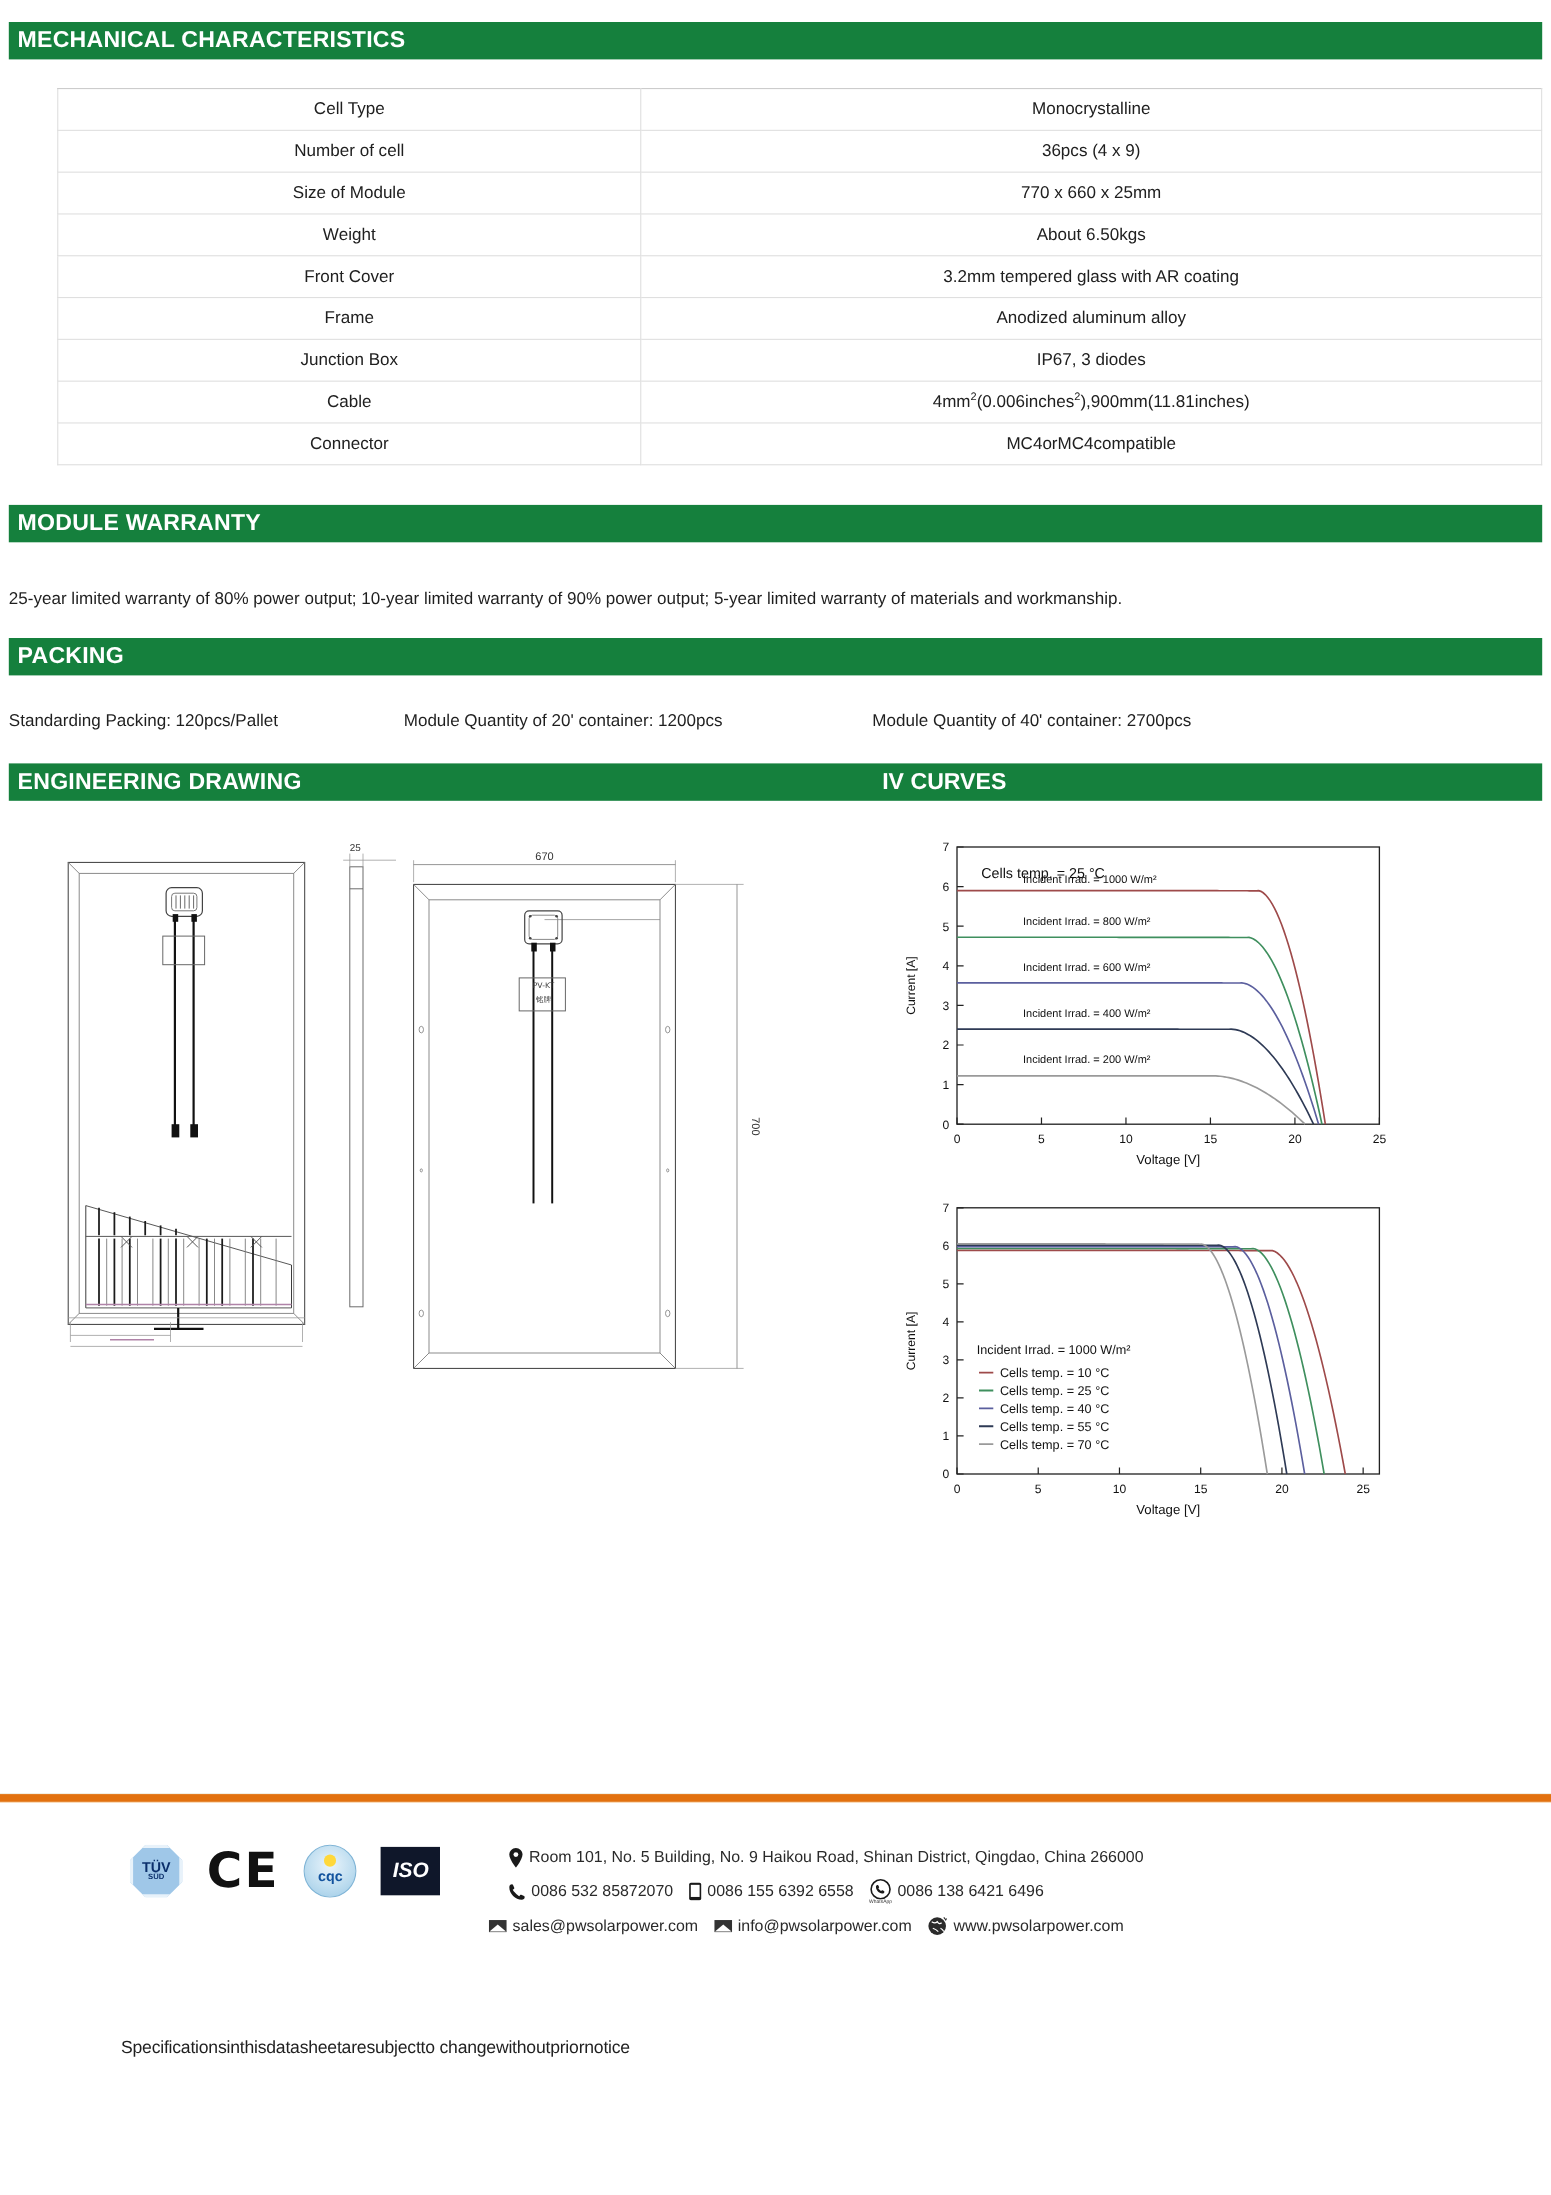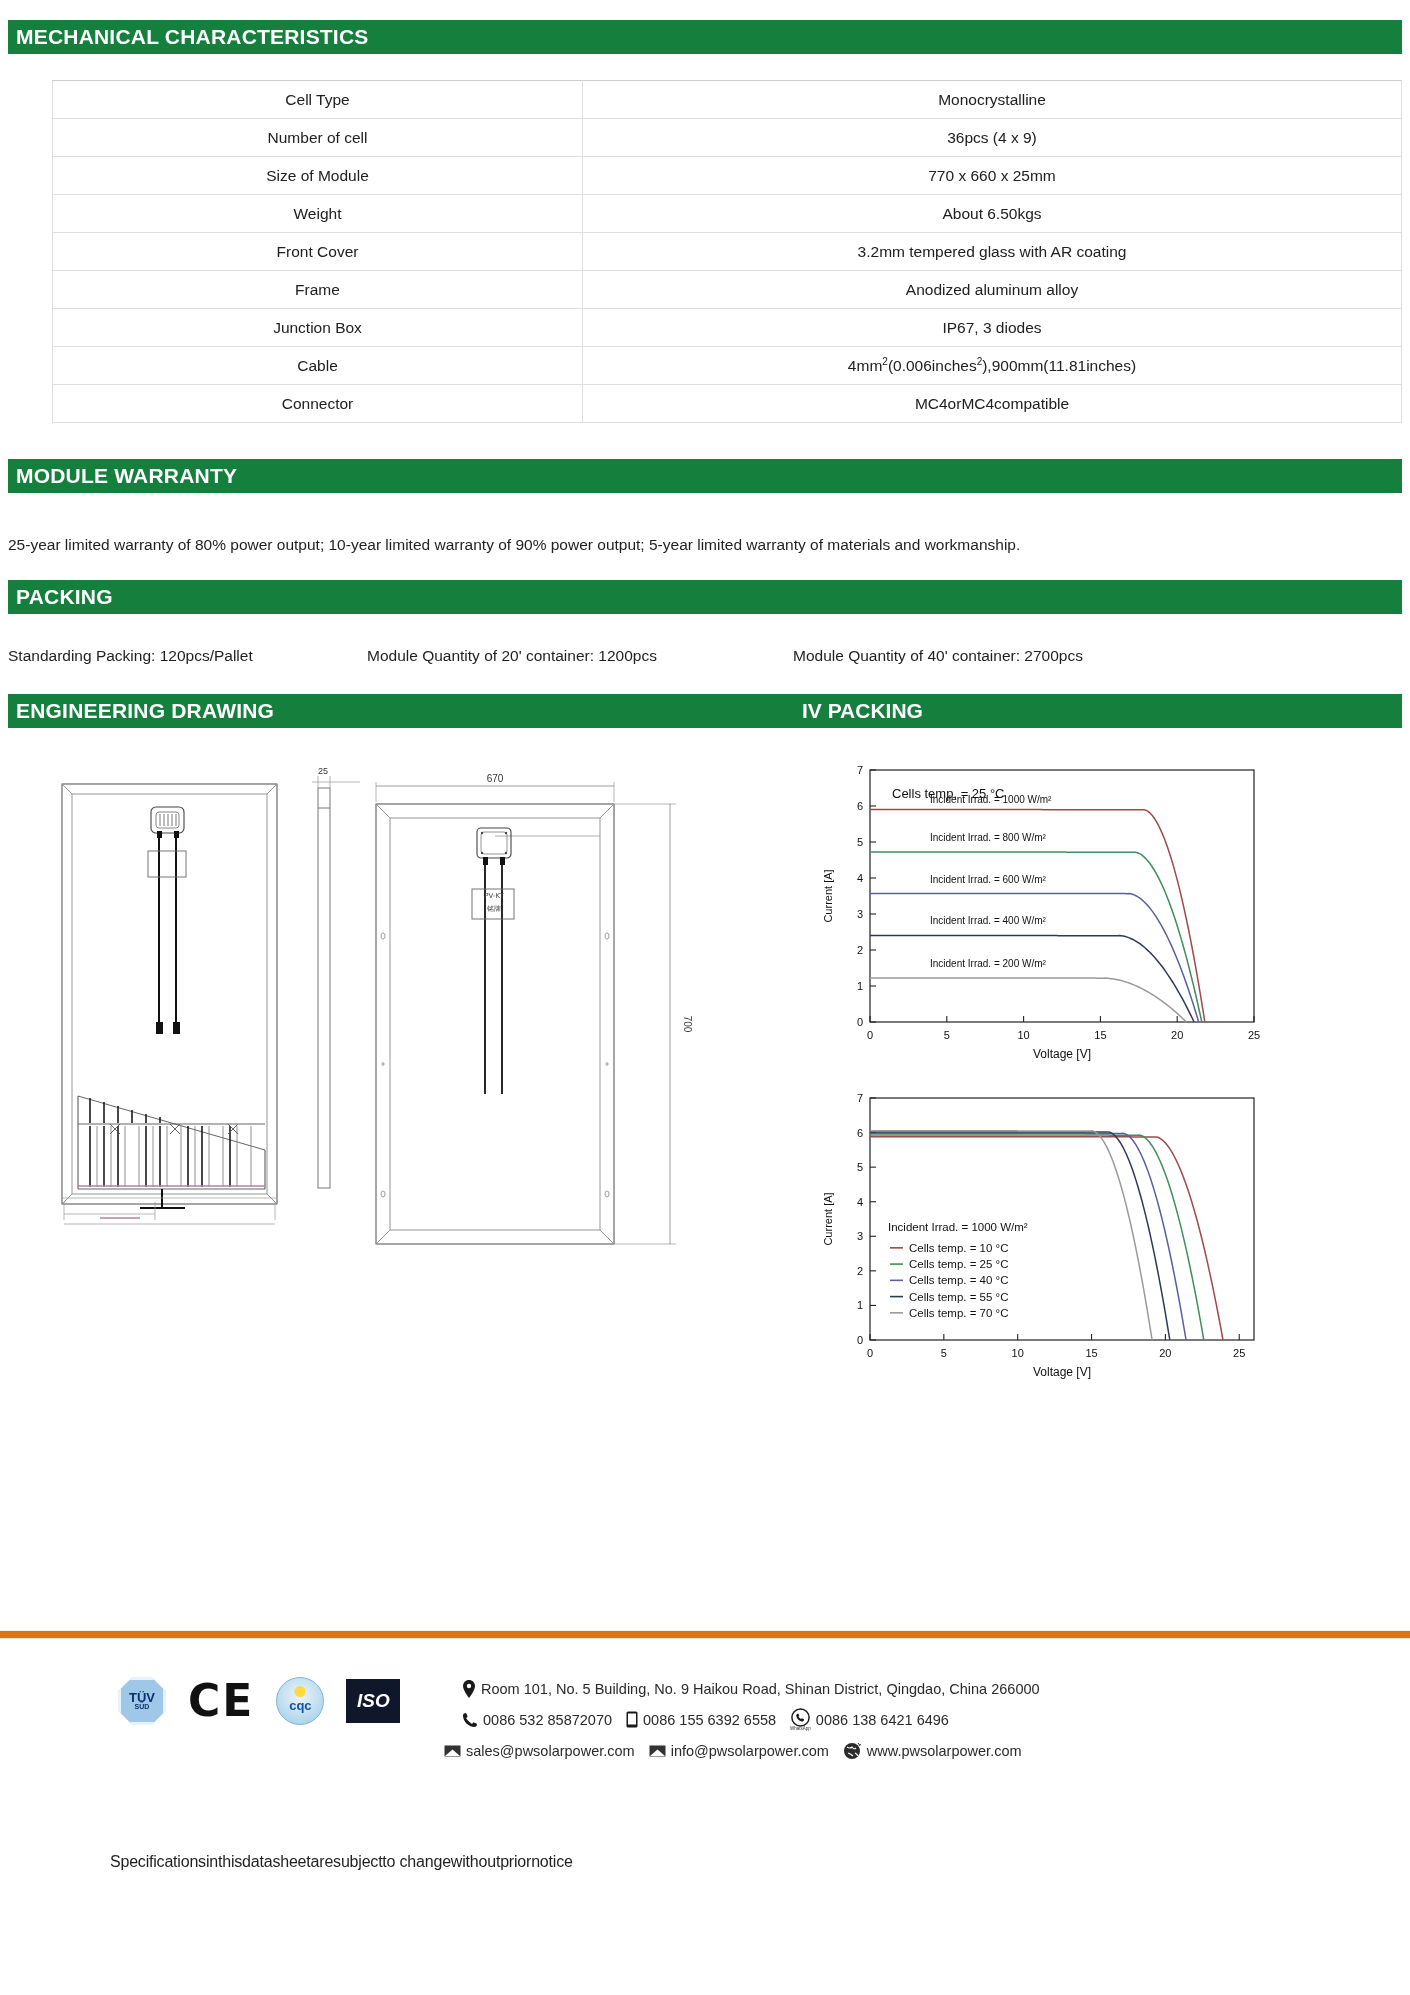--- a/index.html
+++ b/index.html
@@ -213,21 +213,21 @@
 <div style="height:33px"></div>
 <div class="packing-row">
   <span class="pk0">Standarding Packing: 120pcs/Pallet</span>
   <span class="pk1">Module Quantity of 20' container: 1200pcs</span>
   <span class="pk2">Module Quantity of 40' container: 2700pcs</span>
 </div>
 
 <div style="height:21px"></div>
 <div class="sec-bar">
   <span class="sec-title">ENGINEERING DRAWING</span>
-  <span class="sec-title2">IV PACKING</span>
+  <span class="sec-title2">IV CURVES</span>
 </div>
 
 <div class="content-area">
 
   <div class="drawing-zone">
     <svg width="790" height="638" viewBox="0 0 790 638">
       <g stroke="#3a3a3a" fill="none" stroke-width="0.9">
 
         <g>
           <rect x="62" y="38" width="215" height="420"></rect>

